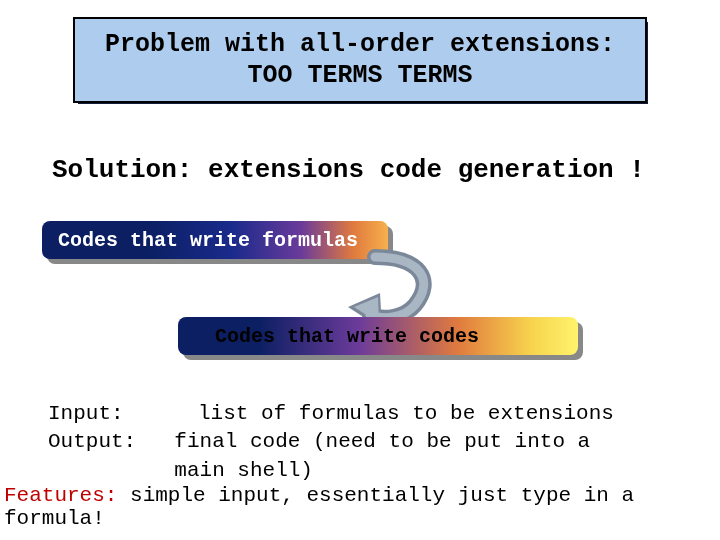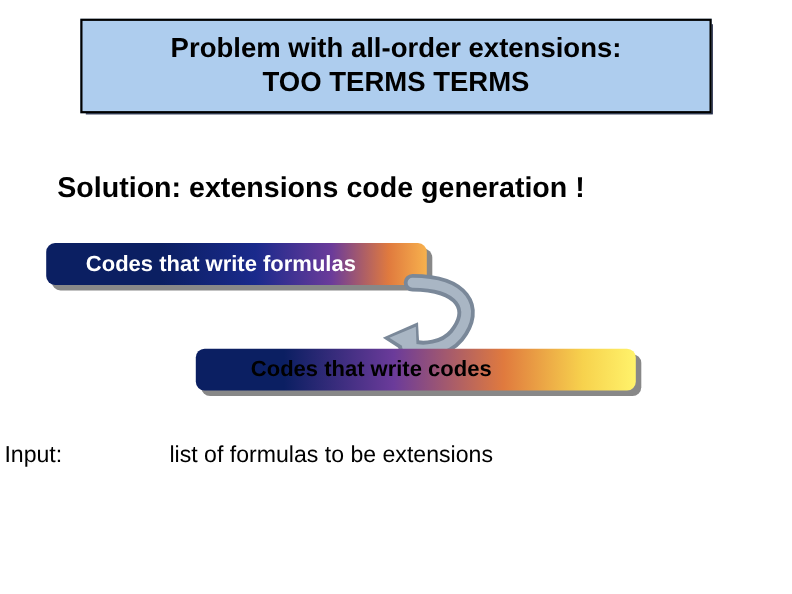--- a/index.html
+++ b/index.html
@@ -9,20 +9,21 @@
     height: 540px;
     background: #ffffff;
     font-family: Arial, Helvetica, sans-serif;
     overflow: hidden;
     position: relative;
   }
   .slide {
     position: relative;
     width: 652px;
     height: 540px;
+    font-family: Liberation Mono, monospace;
   }
   
   .title-shadow {
     position: absolute;
     left: 78px;
     top: 22px;
     width: 570px;
     height: 82px;
     background: #121a3a;
   }
@@ -64,45 +65,45 @@
     font-size: 20px;
     box-sizing: border-box;
   }
   .pill-shadow {
     position: absolute;
     height: 38px;
     border-radius: 8px;
     background: #888;
   }
   .pill1-shadow { left: 47px; top: 226px; width: 346px; }
-  .pill1        { left: 42px; top: 221px; width: 346px; padding-left: 36px; color: #fff;
+  .pill1        { left: 42px; top: 221px; width: 346px; padding-left: 16px; color: #fff;
     background: linear-gradient(90deg, #0b1f62 0%, #0b1f62 30%, #1a2a8c 55%, #6b3b9a 75%, #e07a3e 90%, #f7b14d 100%);
   }
   .pill2-shadow { left: 183px; top: 322px; width: 400px; }
-  .pill2        { left: 178px; top: 317px; width: 400px; padding-left: 50px; color: #000;
+  .pill2        { left: 178px; top: 317px; width: 400px; padding-left: 37px; color: #000;
     background: linear-gradient(90deg, #0b1f62 0%, #0b1f62 20%, #6b3b9a 45%, #e07a3e 70%, #f7d24d 88%, #fff36b 100%);
   }
   
   .arrow-svg {
     position: absolute;
     left: 340px;
     top: 245px;
     width: 120px;
     height: 90px;
   }
   
   .io {
     position: absolute;
     left: 4px;
     top: 400px;
     font-size: 21px;
     color: #000;
     line-height: 1.35;
   }
-  .io-row { display: flex; }
+  .io-row { display: flex; margin-left: 44px; }
   .io-label { width: 150px; }
   .features {
     position: absolute;
     left: 4px;
     top: 484px;
     font-size: 21px;
   }
   .features .flabel { color: #c00000; }
 </style>
 </head>
@@ -139,16 +140,23 @@
   <div class="pill-shadow pill2-shadow"></div>
   <div class="pill pill2">
     <span>Codes that write codes</span>
   </div>
 
   <div class="io">
     <div class="io-row">
       <div class="io-label">Input:</div>
       <div>list of formulas to be extensions</div>
     </div>
+    <div class="io-row">
+      <div class="io-label">Output:</div>
+      <div>final code (need to be put into a main shell)</div>
+    </div>
   </div>
 
+  <div class="features">
+    <span class="flabel">Features:</span><span> simple input, essentially just type in a formula!</span>
+  </div>
 
 </div>
 
 </body></html>

